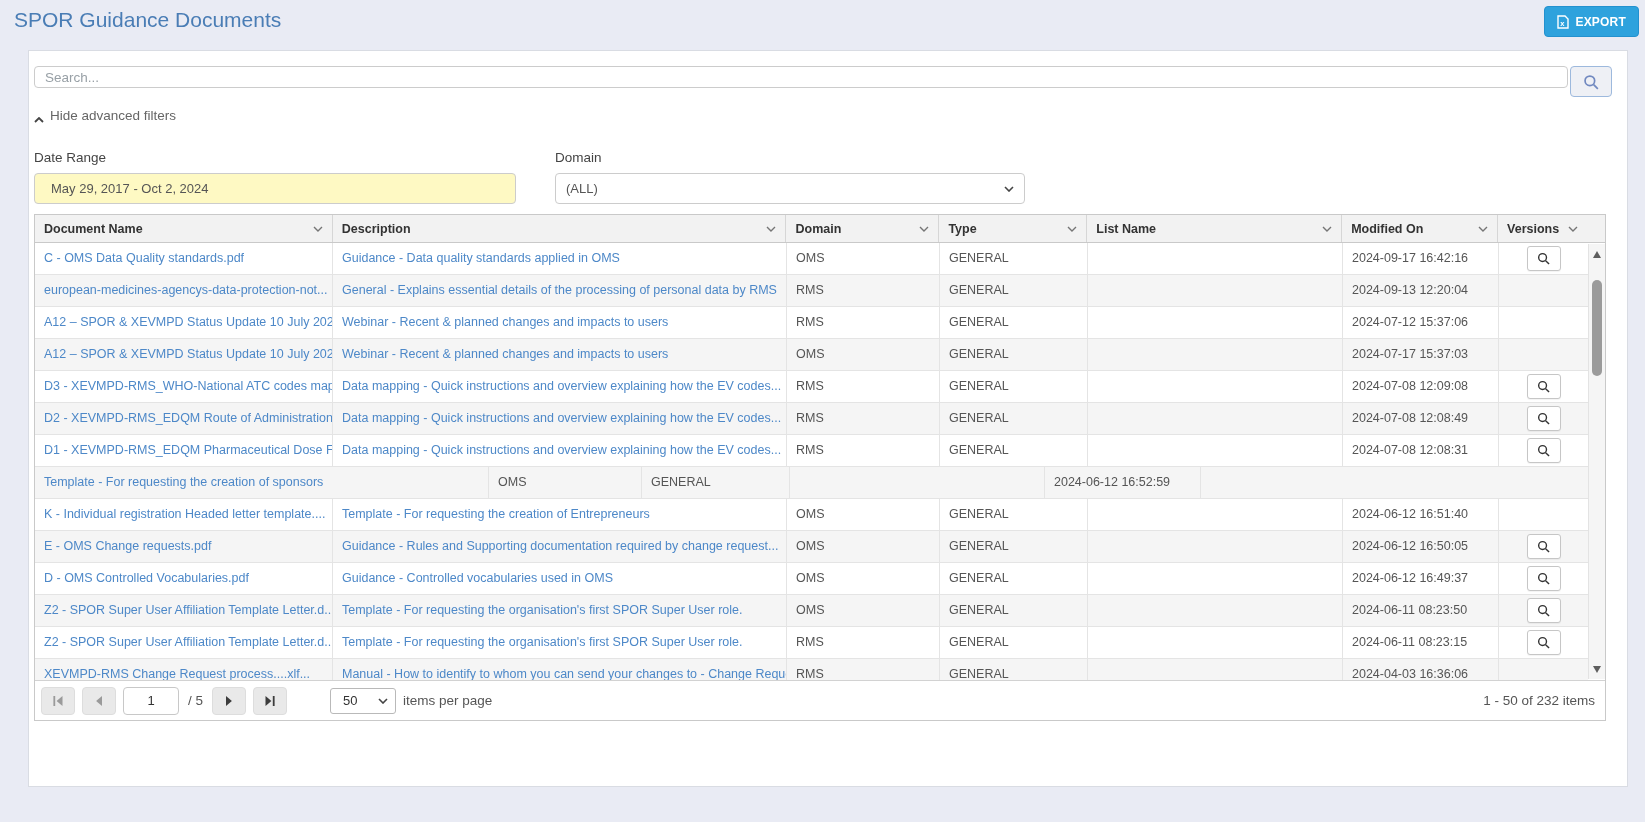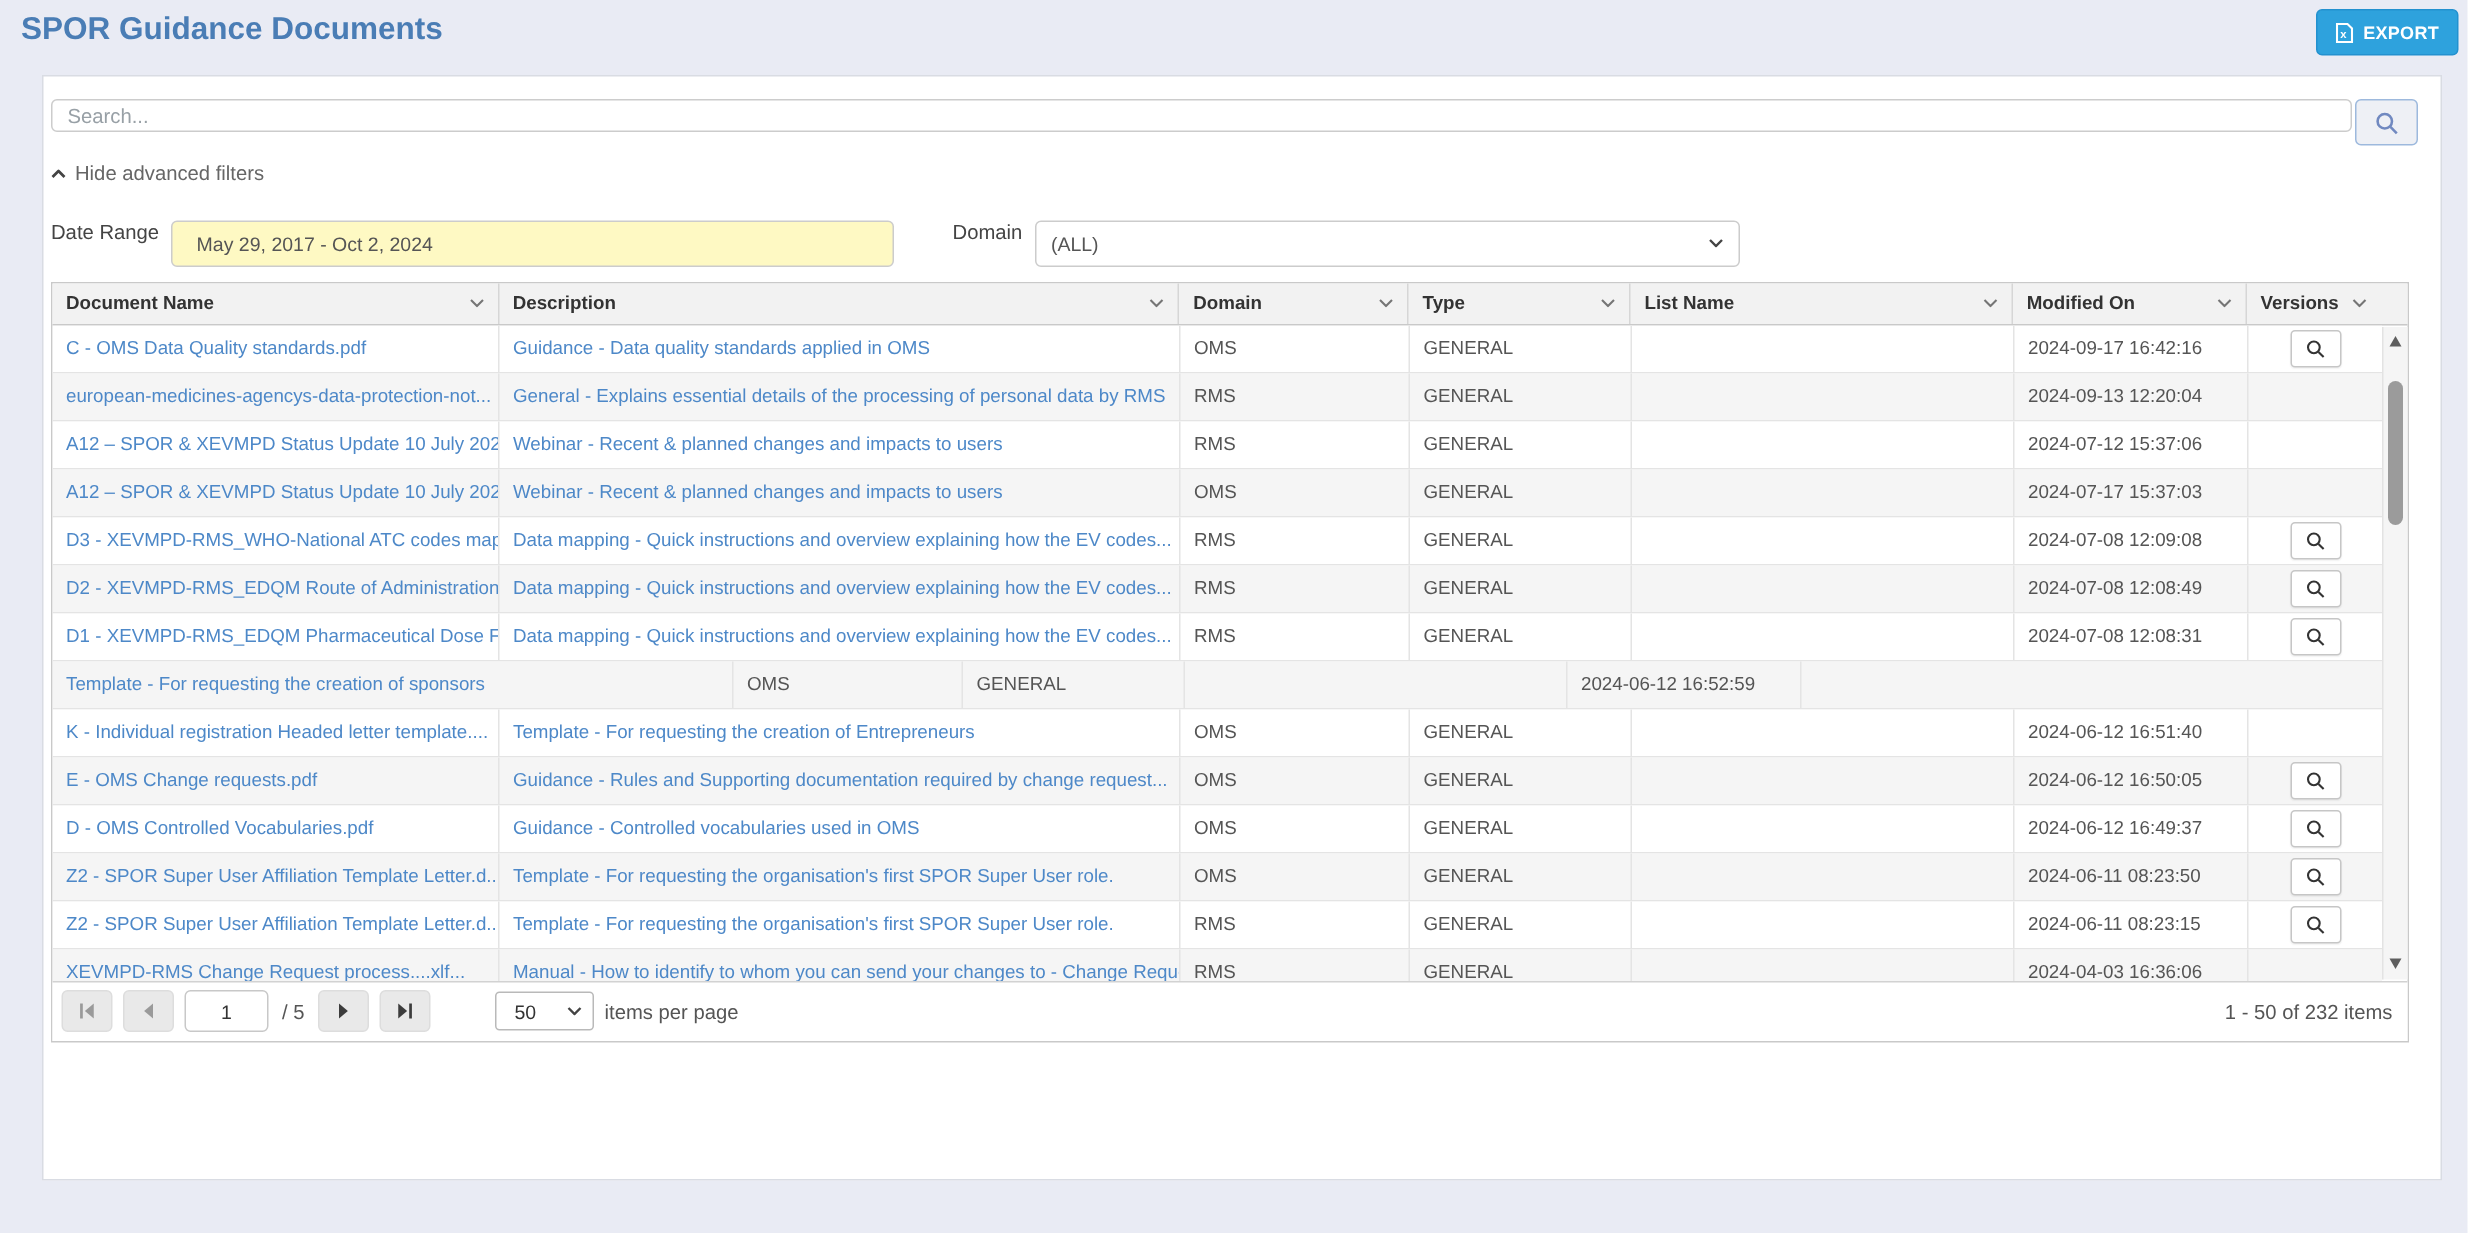--- a/index.html
+++ b/index.html
@@ -5,36 +5,36 @@
   :root{
     --accent:#2ea2dd; --accent-border:#2391cf; --title:#4a7db5; --link:#4d88c8;
   }
   *{box-sizing:border-box}
   html,body{margin:0;padding:0}
   body{
     width:1645px;height:822px;overflow:hidden;position:relative;
     background:#e9ebf4;font-family:"Liberation Sans",sans-serif;
   }
   .topbar{position:relative;height:50px}
-  .page-title{position:absolute;left:14px;top:8px;margin:0;font-size:21px;font-weight:700;color:var(--title)}
+  .page-title{position:absolute;left:14px;top:8px;margin:0;font-size:21px;font-weight:400;color:var(--title)}
   .btn{display:inline-flex;align-items:center;gap:6px;background:var(--accent);border:1px solid var(--accent-border);
        color:#fff;font-weight:700;font-size:12px;border-radius:4px;padding:0 12px;height:31px;cursor:pointer;
        font-family:inherit;letter-spacing:.2px}
   .export-btn{position:absolute;top:6px;right:6px}
   .panel{position:relative;margin-left:28px;width:1600px;height:737px;background:#fff;
          border:1px solid #d9dce3;padding:15px 15px 0 5px}
   .search-row{display:flex;align-items:stretch}
   .search-input{flex:1;height:22px;border:1px solid #ccc;border-radius:4px;padding:0 10px;
                 font-size:13.5px;color:#555;font-family:Liberation Sans, sans-serif;outline:none;background:#fff}
   .search-input::placeholder{color:#98a0a6}
   .search-btn{width:42px;height:31px;margin-left:2px;background:#eef0f5;border:1px solid #9db9dd;border-radius:4px;
               display:flex;align-items:center;justify-content:center;cursor:pointer;color:#7189c0}
-  .filters-toggle{margin-top:11px;display:inline-flex;align-items:center;gap:6px;font-size:13.5px;color:#666;cursor:pointer}
+  .filters-toggle{margin-top:11px;display:inline-flex;align-items:flex-end;gap:6px;font-size:13.5px;color:#666;cursor:pointer}
   .filter-row{margin-top:23px;display:flex;gap:39px}
-  .filter-col{display:flex;flex-direction:row;gap:8px}
+  .filter-col{display:flex;flex-direction:column;gap:8px}
   .filter-col label{font-size:13.5px;color:#444}
   .text-input{height:31px;border:1px solid #ccc;border-radius:4px;padding:0 16px;font-size:13px;color:#555;
               font-family:inherit;width:482px;outline:none;background:#fef9c3}
   .select-box{width:470px;height:31px;border:1px solid #ccc;border-radius:4px;display:flex;align-items:center;
               justify-content:space-between;padding:0 10px;font-size:13px;color:#555;cursor:pointer;background:#fff}
   .refresh-row{margin-top:22px;display:flex;justify-content:flex-end}
   
   .grid{margin-top:10px;width:1572px;border:1px solid #c9c9c9;position:relative;background:#fff}
   .grid-header{display:flex;height:28px;background:#f2f2f2;border-bottom:1px solid #c9c9c9}
   .hcell{display:flex;align-items:center;justify-content:space-between;padding:0 9px;

